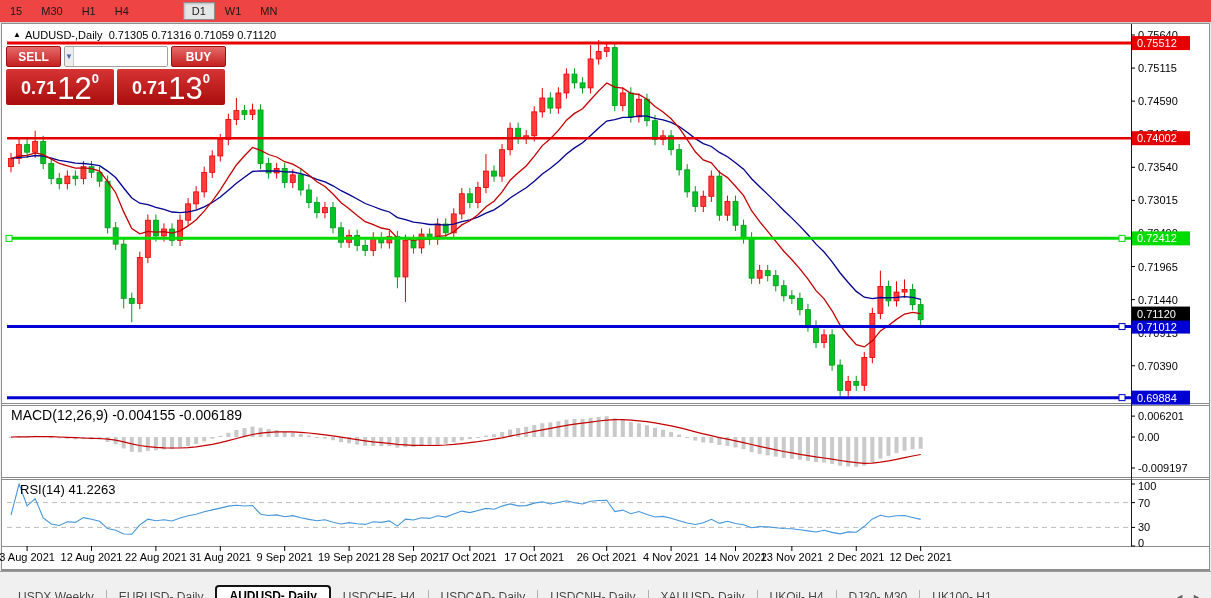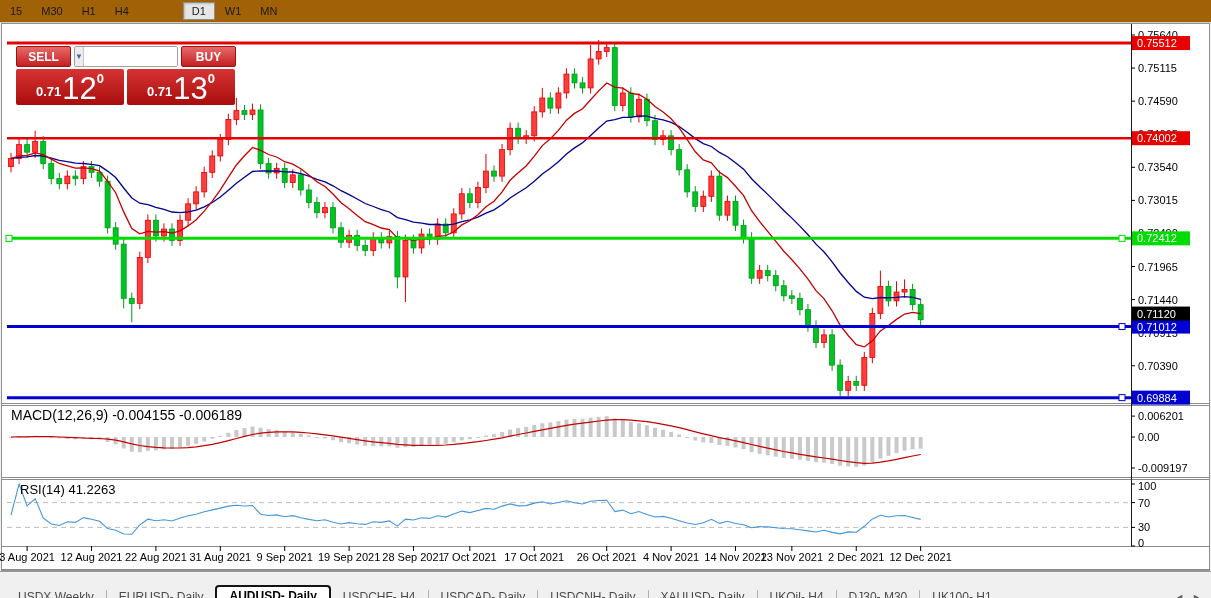--- a/index.html
+++ b/index.html
@@ -1,48 +1,48 @@
 <!DOCTYPE html>
 <html><head>
 <meta charset="utf-8">
 <style>
   html,body{margin:0;padding:0;background:#f0f0f0;}
   #app{position:relative;width:1211px;height:598px;background:#f0f0f0;
        font-family:"Liberation Sans",sans-serif;overflow:hidden;}
   
-  #toolbar{position:absolute;left:0;top:0;width:1211px;height:22px;background:#a16207;
+  #toolbar{position:absolute;left:0;top:0;width:1211px;height:22px;background:#ef4444;
            border-bottom:1px solid #cfcfcf;display:flex;align-items:center;padding-left:1px;z-index:4;}
   .tf{font-size:11px;color:#1a1a1a;padding:2px 8px;margin-right:1px;border:1px solid transparent;}
   .tf.active{border:1px solid #8e8e8e;background:#e6e6e6;box-shadow:inset 1px 1px 2px rgba(0,0,0,.18);margin-left:44px;}
   
   #chartwin{position:absolute;left:1px;top:23px;width:1207px;height:546px;background:#fff;
             border:1px solid #8f8f8f;z-index:0;}
   #chart-svg{position:absolute;left:0;top:0;width:1211px;height:598px;z-index:1;}
   
   #title{position:absolute;left:13px;top:29px;font-size:11px;color:#000;z-index:2;white-space:nowrap;}
   #title .marker{font-size:8px;vertical-align:2px;margin-right:4px;}
   #macd-label{position:absolute;left:11px;top:407px;font-size:14px;color:#000;z-index:2;}
   #rsi-label{position:absolute;left:20px;top:482px;font-size:13px;color:#000;z-index:2;}
   
-  #tradepanel{position:absolute;left:16px;top:46px;width:220px;z-index:3;}
+  #tradepanel{position:absolute;left:6px;top:46px;width:220px;z-index:3;}
   .tp-row1{display:flex;height:21px;gap:3px;}
   .btn-red{background:linear-gradient(#e express 86666,#c42020);background:linear-gradient(#e66a6a,#c42020);
            color:#fff;font-weight:bold;font-size:12px;display:flex;align-items:center;
            justify-content:center;border:1px solid #9d1010;border-radius:2px;}
   .sellbtn,.buybtn{width:53px;}
   .spinner{flex:1;display:flex;border:1px solid #a0a0a0;background:#fff;border-radius:2px;overflow:hidden;}
   .spin-btn{width:21px;background:#ededed;display:flex;align-items:center;justify-content:center;
             font-size:8px;color:#4466aa;}
   .spin-dn{border-right:1px solid #c8c8c8;}
   .vol{flex:1;border:0;outline:0;text-align:right;font-size:13px;color:#000;padding:0 8px 0 0;
        font-family:"Liberation Sans",sans-serif;background:#fff;}
   .tp-row2{display:flex;gap:3px;margin-top:2px;}
   .price-panel{width:108px;height:36px;background:linear-gradient(#d63434,#a90c0c);border-radius:2px;
                color:#fff;display:flex;align-items:flex-end;justify-content:center;padding-bottom:2px;box-sizing:border-box;}
-  .pp-prefix{font-size:13px;font-weight:bold;margin:0 1px 4px 0;}
+  .pp-prefix{font-size:18px;font-weight:bold;margin:0 1px 4px 0;}
   .pp-big{font-size:31px;font-weight:normal;line-height:29px;}
   .pp-sup{font-size:13px;font-weight:bold;align-self:flex-start;margin-top:2px;}
   
   #tabbar{position:absolute;left:0;top:571px;width:1211px;height:37px;background:#f0f0f0;
           border-top:1px solid #9a9a9a;border-bottom:1px solid #d5d5d5;display:flex;
           align-items:flex-end;z-index:4;padding-left:6px;box-sizing:border-box;}
   .tab{font-size:12px;color:#4a4a4a;padding:3px 12px;white-space:nowrap;}
   .tab.active{background:#fff;border:2px solid #141414;border-bottom:none;border-radius:4px 4px 0 0;
               color:#000;font-weight:bold;padding:2px 12px 4px;}
   .tabsep{width:1px;height:13px;background:#b0b0b0;margin:0 0 4px;}
@@ -549,20 +549,23 @@
       <g>
         <rect x="1132" y="390.62799999999964" width="58" height="14" fill="#0000d2"></rect>
         <text x="1137" y="401.62799999999964" font-family="&quot;Liberation Sans&quot;,sans-serif" font-size="11" fill="#fff">0.69884</text>
       </g>
       <g>
         <rect x="1132" y="306.5639999999999" width="58" height="14" fill="#000000"></rect>
         <text x="1137" y="317.5639999999999" font-family="&quot;Liberation Sans&quot;,sans-serif" font-size="11" fill="#fff">0.71120</text>
       </g>
     </svg>
 
+  <div id="title">
+    <span class="marker">▲</span><span>AUDUSD-,Daily</span>&nbsp;&nbsp;<span>0.71305 0.71316 0.71059 0.71120</span>
+  </div>
 
   <div id="tradepanel">
     <div class="tp-row1">
       <div class="btn-red sellbtn">SELL</div>
       <div class="spinner">
         <div class="spin-btn spin-dn">▼</div>
         <input class="vol" type="text" readonly="" value="3.00" style="">
 
       </div>
       <div class="btn-red buybtn">BUY</div>

